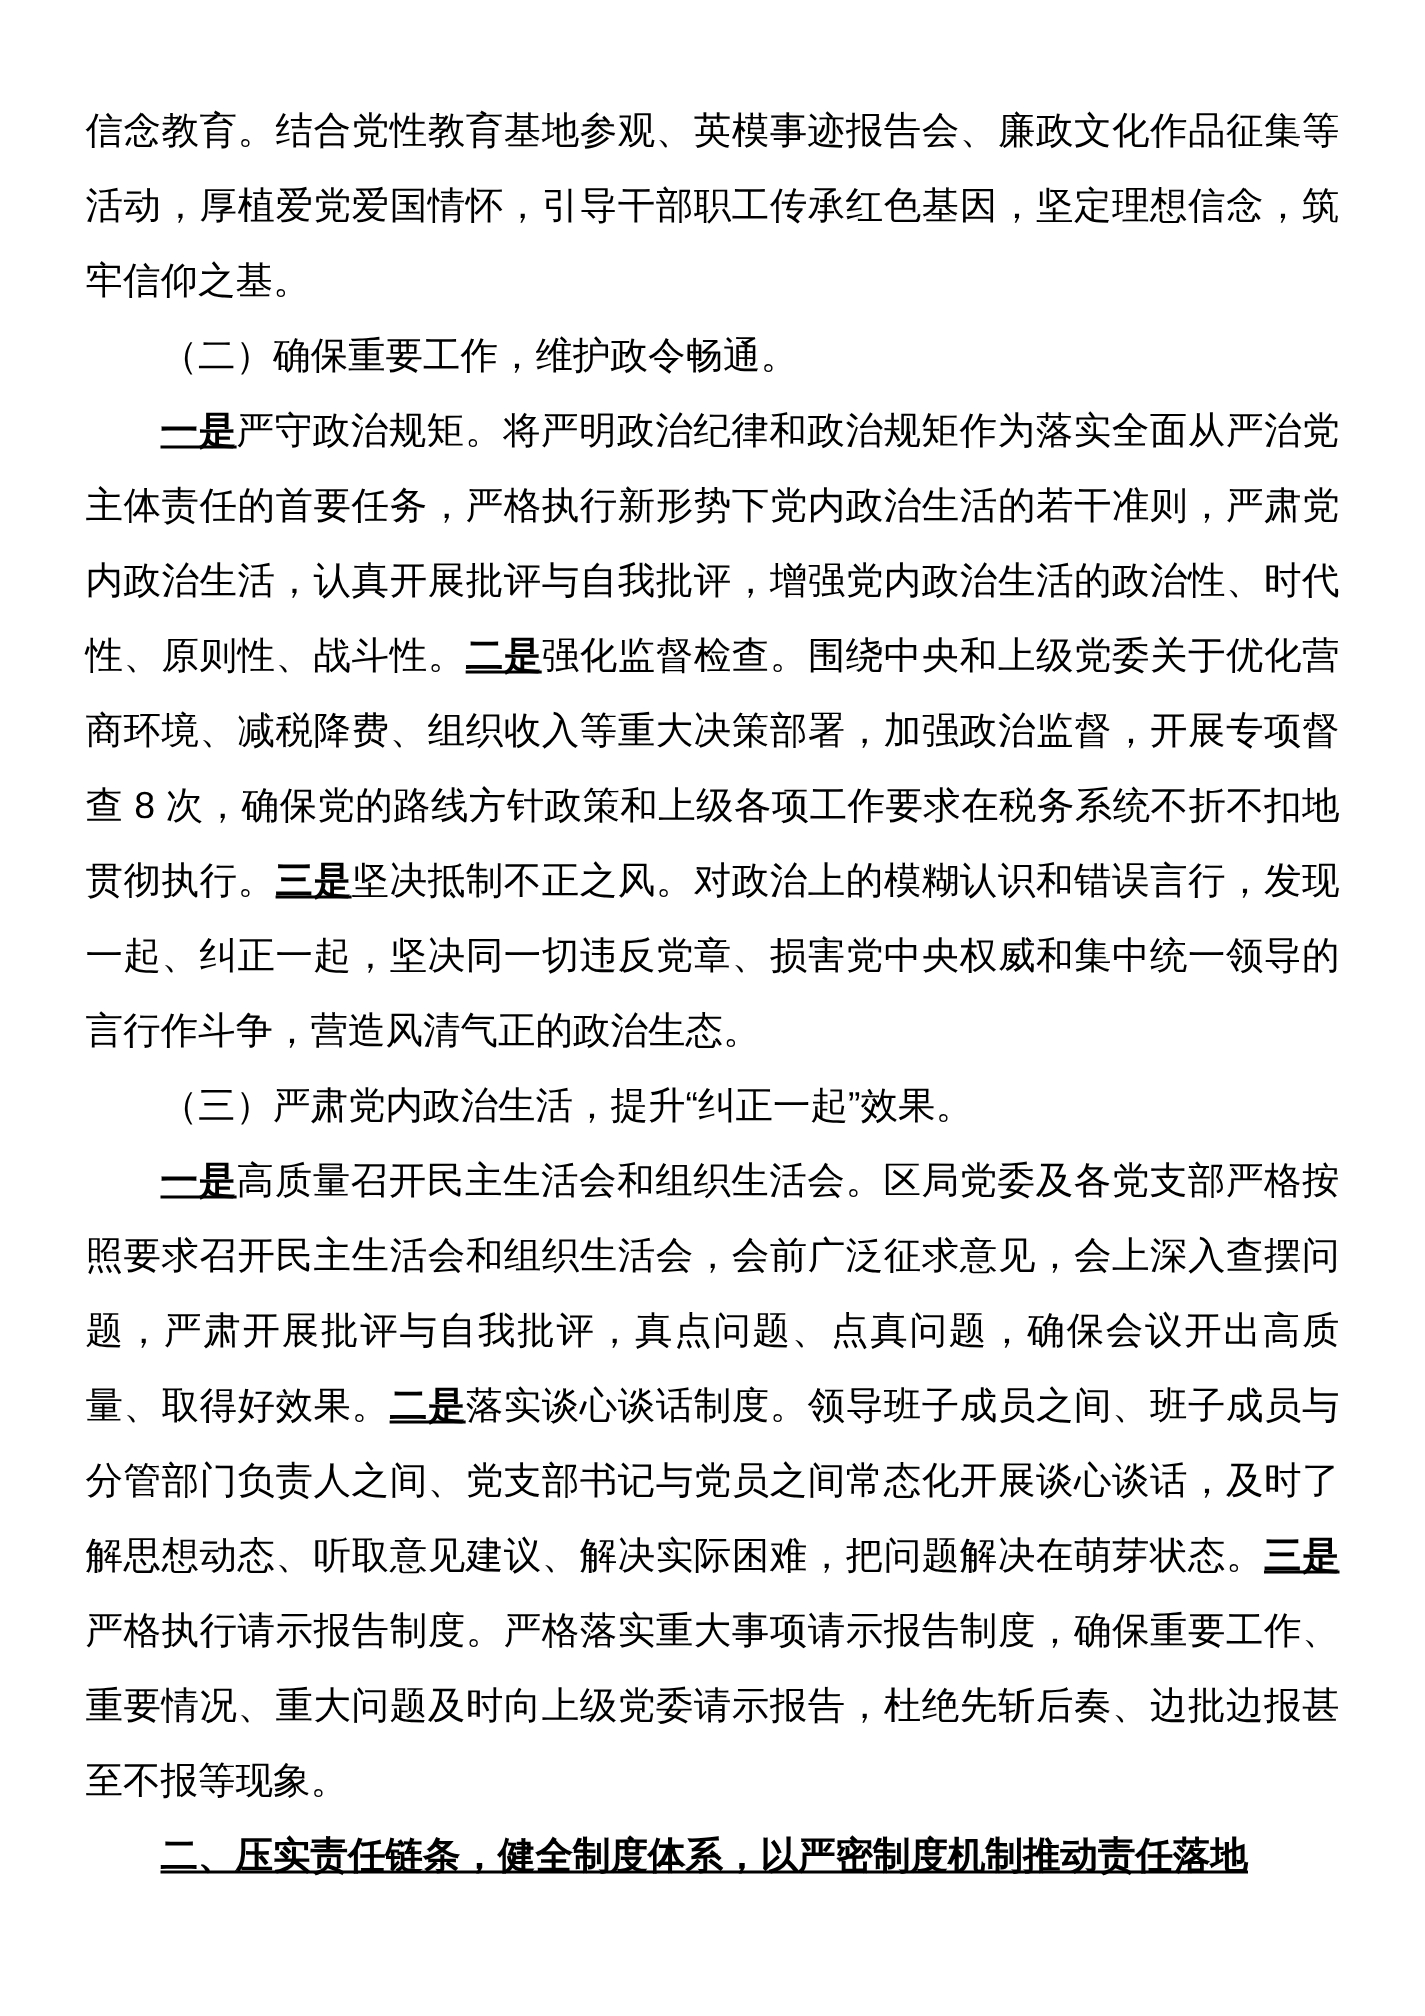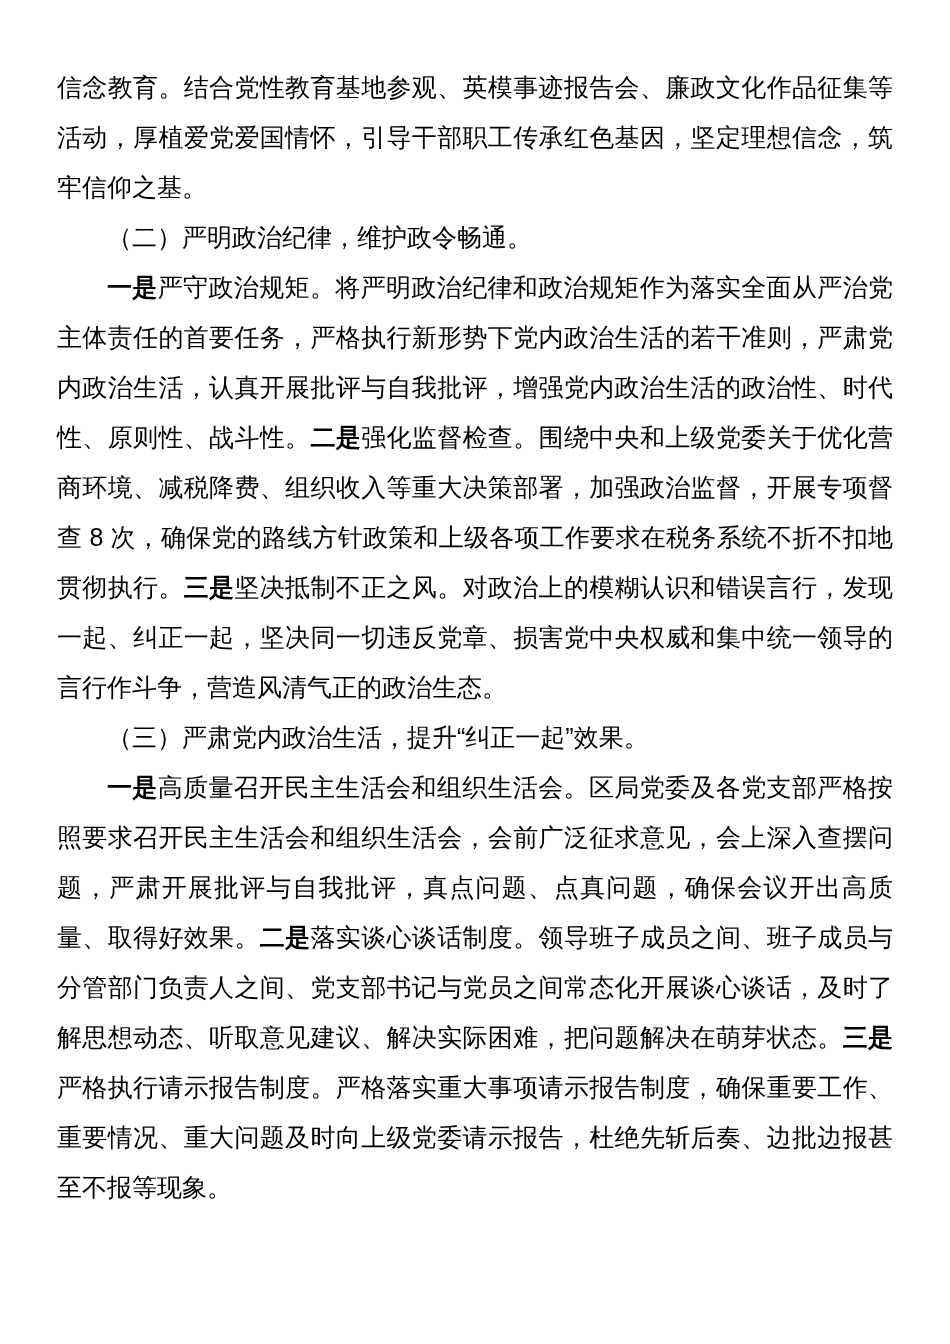--- a/index.html
+++ b/index.html
@@ -29,26 +29,28 @@
   }
   .doc p {
     margin: 0;
     padding: 0;
   }
   .doc p.indent {
     text-indent: 2em;
   }
   .doc span.b {
     font-weight: 700;
+    text-decoration: underline;
   }
 </style>
 </head>
 <body>
 
 <div class="page">
   <div class="doc" id="doc">
       <p class="no-indent"><span class="">信念教育。结合党性教育基地参观、英模事迹报告会、廉政文化作品征集等活动，厚植爱党爱国情怀，引导干部职工传承红色基因，坚定理想信念，筑牢信仰之基。</span></p>
-      <p class="indent"><span class="">（二）严明政治纪律，维护政令畅通。</span></p>
+      <p class="indent"><span class="">（二）确保重要工作，维护政令畅通。</span></p>
       <p class="indent"><span class="b">一是</span><span class="">严守政治规矩。将严明政治纪律和政治规矩作为落实全面从严治党主体责任的首要任务，严格执行新形势下党内政治生活的若干准则，严肃党内政治生活，认真开展批评与自我批评，增强党内政治生活的政治性、时代性、原则性、战斗性。</span><span class="b">二是</span><span class="">强化监督检查。围绕中央和上级党委关于优化营商环境、减税降费、组织收入等重大决策部署，加强政治监督，开展专项督查 8 次，确保党的路线方针政策和上级各项工作要求在税务系统不折不扣地贯彻执行。</span><span class="b">三是</span><span class="">坚决抵制不正之风。对政治上的模糊认识和错误言行，发现一起、纠正一起，坚决同一切违反党章、损害党中央权威和集中统一领导的言行作斗争，营造风清气正的政治生态。</span></p>
       <p class="indent"><span class="">（三）严肃党内政治生活，提升“纠正一起”效果。</span></p>
       <p class="indent"><span class="b">一是</span><span class="">高质量召开民主生活会和组织生活会。区局党委及各党支部严格按照要求召开民主生活会和组织生活会，会前广泛征求意见，会上深入查摆问题，严肃开展批评与自我批评，真点问题、点真问题，确保会议开出高质量、取得好效果。</span><span class="b">二是</span><span class="">落实谈心谈话制度。领导班子成员之间、班子成员与分管部门负责人之间、党支部书记与党员之间常态化开展谈心谈话，及时了解思想动态、听取意见建议、解决实际困难，把问题解决在萌芽状态。</span><span class="b">三是</span><span class="">严格执行请示报告制度。严格落实重大事项请示报告制度，确保重要工作、重要情况、重大问题及时向上级党委请示报告，杜绝先斩后奏、边批边报甚至不报等现象。</span></p>
+      <p class="indent"><span class="b">二、压实责任链条，健全制度体系，以严密制度机制推动责任落地</span></p>
     </div>
 </div>
 
 </body></html>

